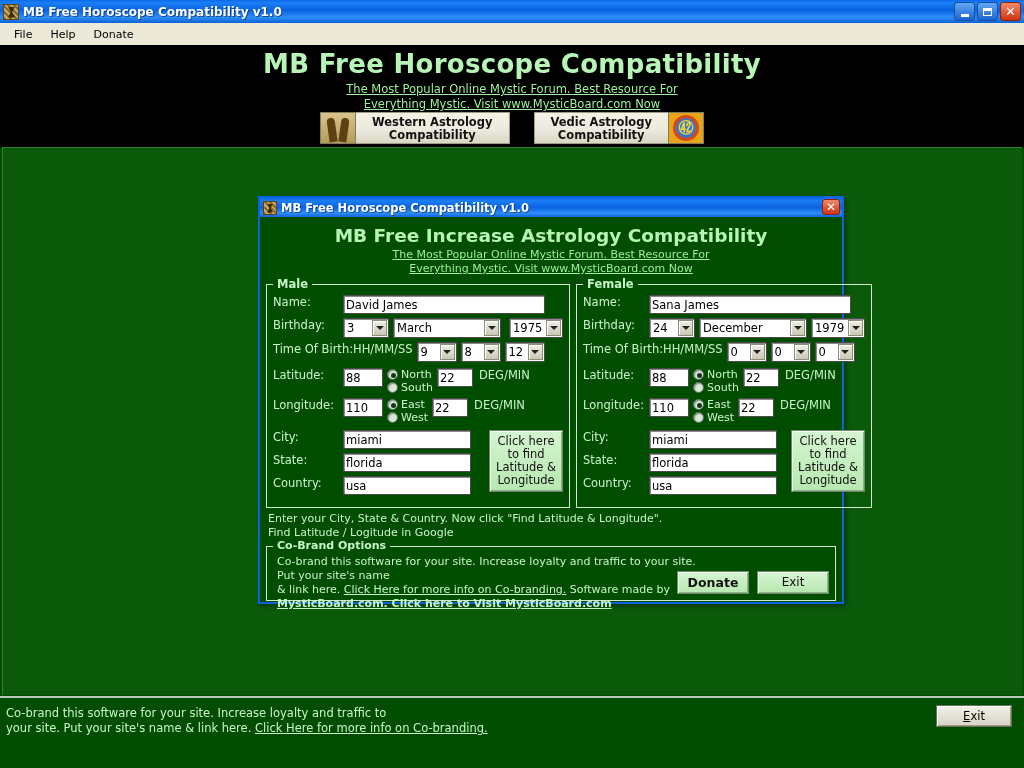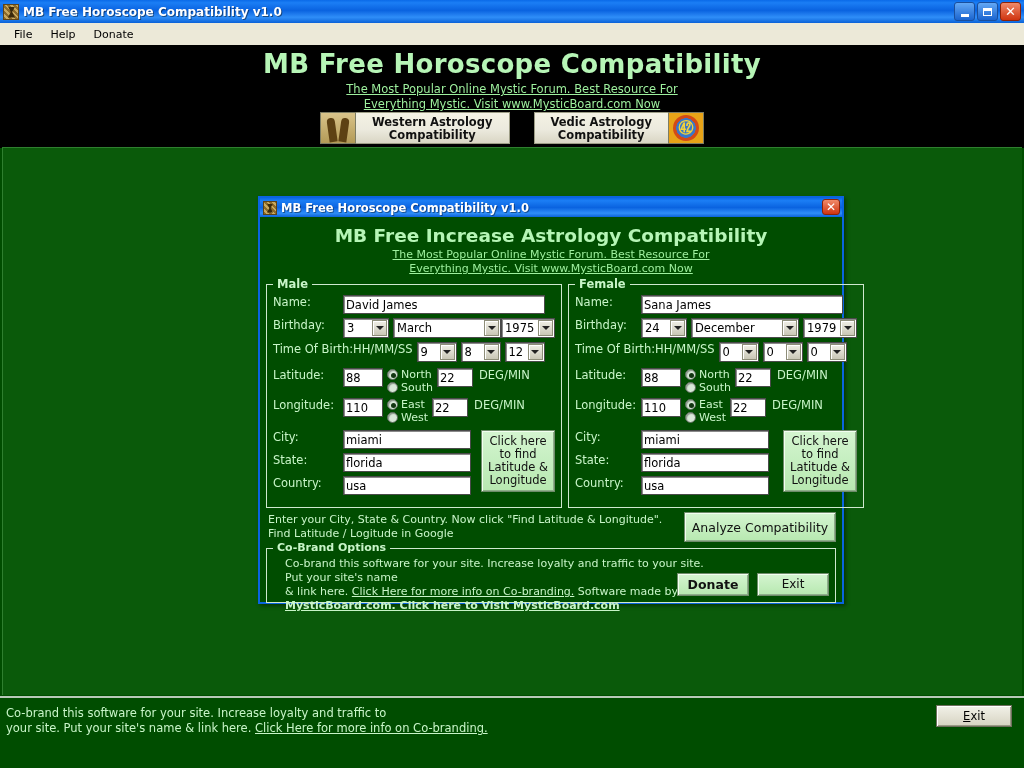--- a/index.html
+++ b/index.html
@@ -270,21 +270,21 @@
 
   .note-area {
     display: flex; align-items: center; justify-content: space-between;
     padding: 4px 6px 2px 8px;
   }
   .note-text { color: #c8f5c8; font-size: 11px; line-height: 14px; }
   .btn-analyze { width: 152px; height: 30px; font-size: 12.5px; }
 
   .cobrand {
     margin: 4px 6px 0 6px; border: 1px solid #cfe8cf; position: relative;
-    padding: 8px 6px 6px 18px; height: 55px;
+    padding: 8px 6px 6px 10px; height: 55px;
   }
   .cobrand .legend {
     position: absolute; top: -8px; left: 6px; background:#004d00; padding: 0 4px;
     color: #c8f5c8; font-size: 11px; font-weight: bold;
   }
   .cb-text { color: #c8f5c8; font-size: 11px; line-height: 14px; width: 420px; }
   .cb-text .lnk { text-decoration: underline; }
   .cb-text .bold-lnk { text-decoration: underline; font-weight: bold; color: #c8f5c8; }
   .cb-btns { position: absolute; right: 6px; bottom: 6px; display: flex; gap: 8px; }
   .btn-donate { width: 72px; height: 23px; font-weight: bold; font-size: 12.5px; }
@@ -379,21 +379,21 @@
             <span class="arrow">
                 <i></i>
               </span>
           </div>
           <div class="combo month cval" style="margin-left:4px">
             <span>March</span>
             <span class="arrow">
                 <i></i>
               </span>
           </div>
-          <div class="combo year cval" style="margin-left:0">
+          <div class="combo year cval" style="margin-left:8px">
             <span>1975</span>
             <span class="arrow">
                 <i></i>
               </span>
           </div>
         </div>
 
         <div class="row">
           <span class="lbl">Time Of Birth:HH/MM/SS</span>
           <div class="combo t cval" style="margin-left:4px">
@@ -573,21 +573,20 @@
           <div class="btn-green btn-find">Click here to find Latitude &amp; Longitude</div>
         </div>
       </div>
     </div>
 
     <div class="note-area">
       <div class="note-text">
         <div>Enter your City, State &amp; Country. Now click "Find Latitude &amp; Longitude".</div>
         <div>Find Latitude / Logitude in Google</div>
       </div>
-      <div class="btn-green btn-analyze">Analyze Compatibility</div>
     </div>
 
     <div class="cobrand">
       <div class="legend">Co-Brand Options</div>
       <div class="cb-text">
         <div>Co-brand this software for your site.  Increase loyalty and traffic to your site. Put your site's name</div>
         <div>
           <span>&amp;  link here. </span><span class="lnk">Click Here for more info on Co-branding.</span><span> Software made by</span>
         </div>
         <div>

